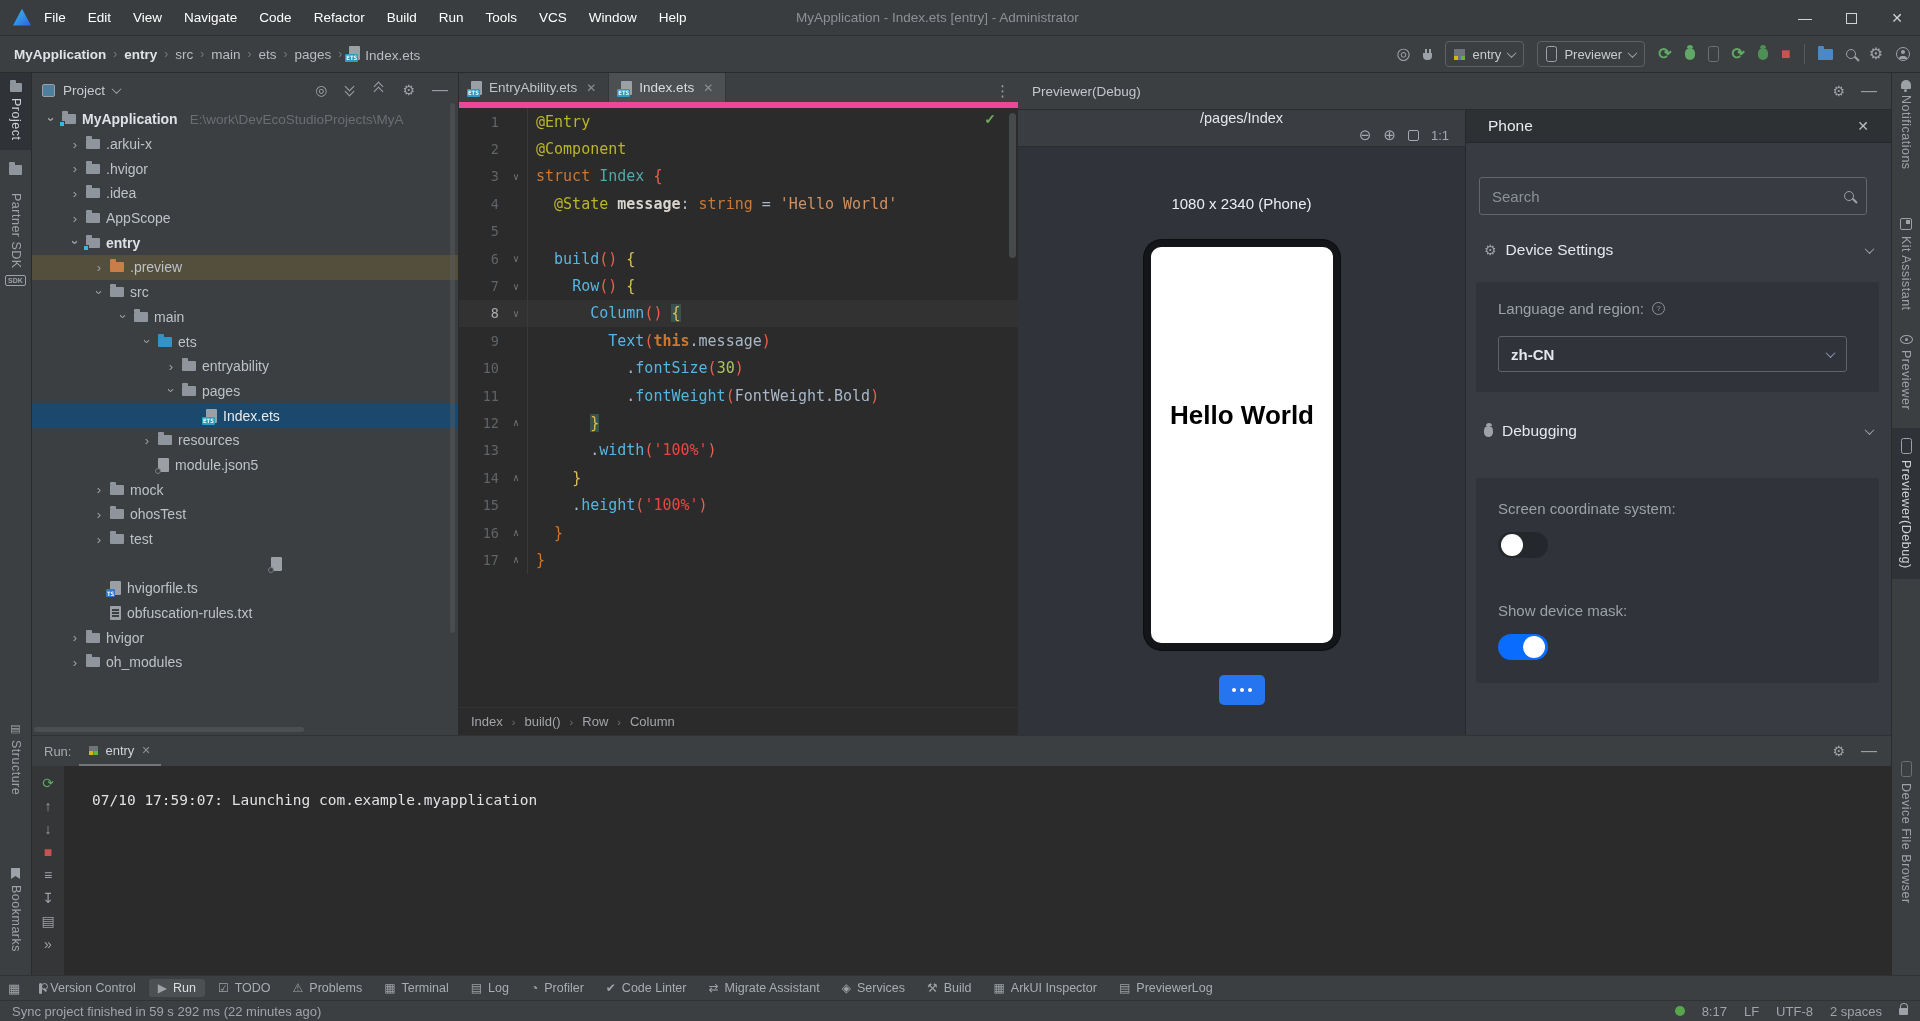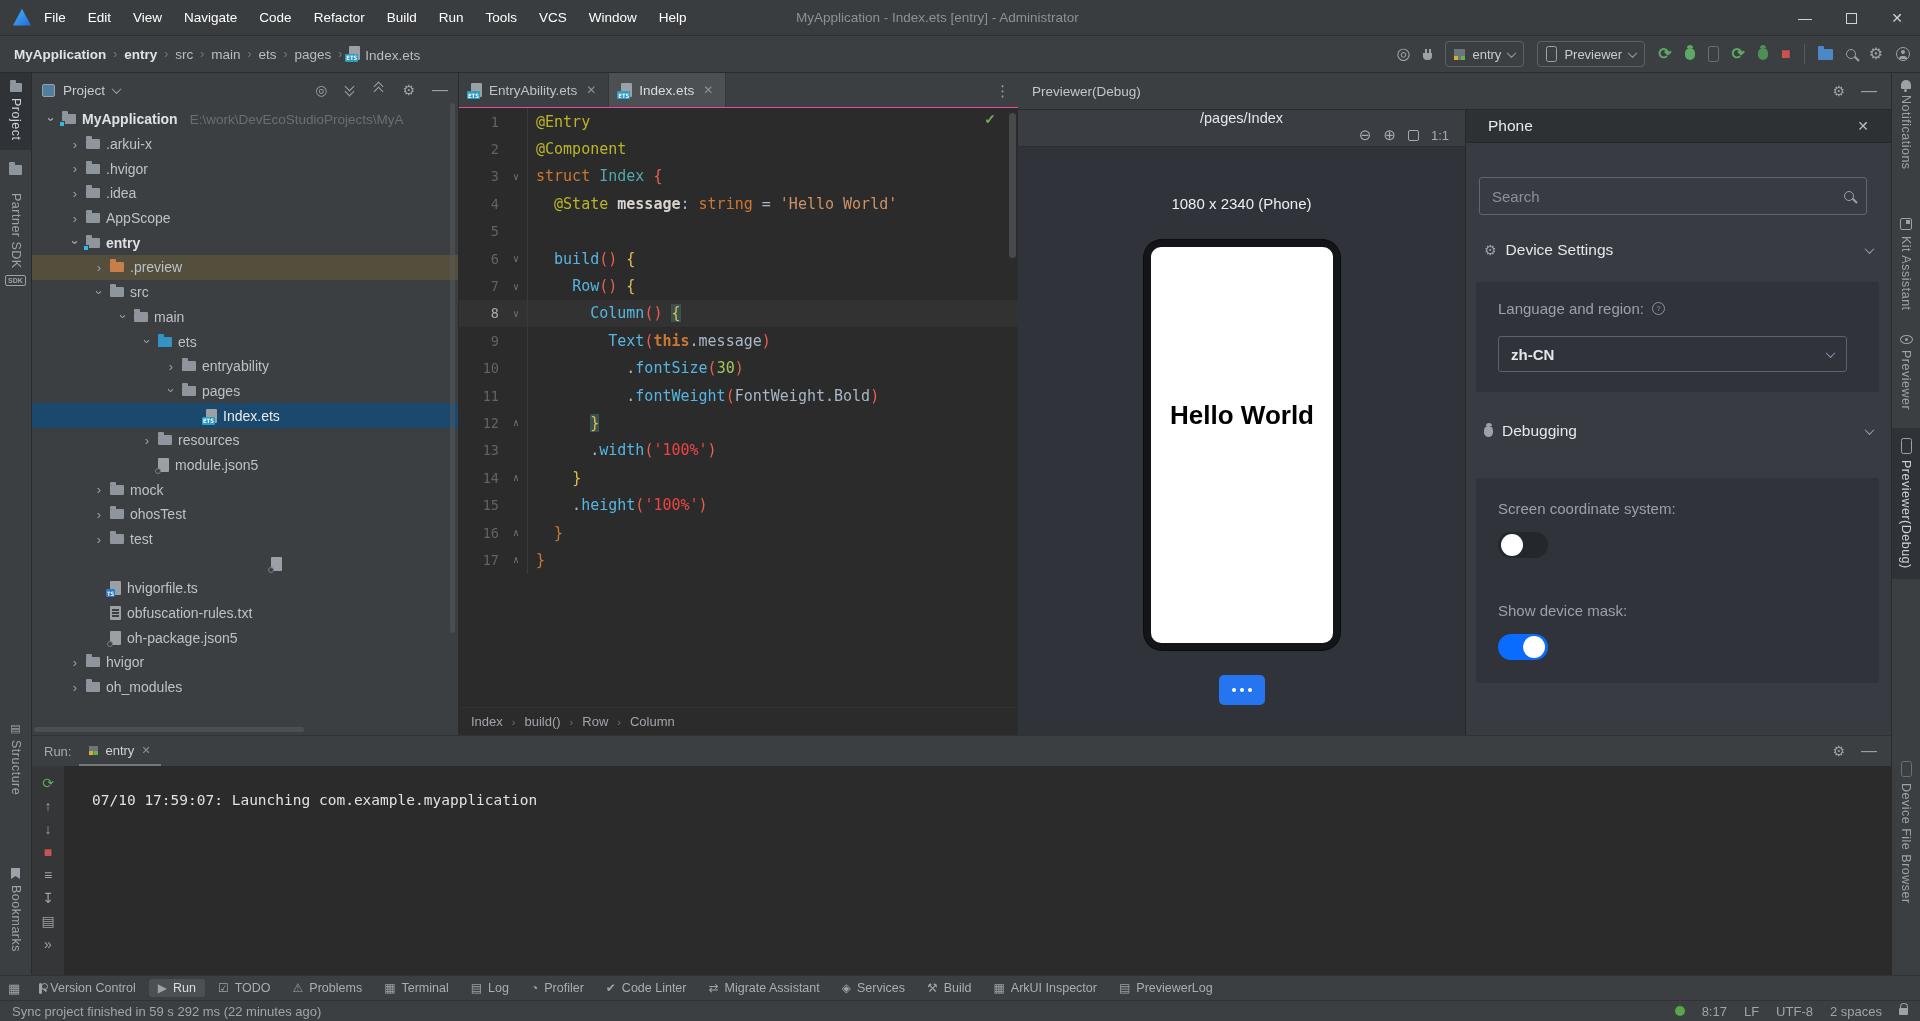--- a/index.html
+++ b/index.html
@@ -86,21 +86,21 @@
   .trow .tchev{width:10px;color:#9da2a8;font-size:13px;flex:none;text-align:center;}
   .trow .tchev.open{transform:rotate(90deg);}
   .trow.sel{background:#1b486d;color:#e8ebee;}
   .trow.hov{background:#544e3d;}
   .trow.bold{font-weight:bold;color:#dde1e5;}
   .trow .path{color:#6a6e73;font-weight:normal;font-size:13.5px;margin-left:6px;}
   .pj-vscroll{position:absolute;right:3px;top:30px;width:5px;height:530px;background:#5a5d5f;opacity:.45;border-radius:3px;}
   .pj-hscroll{position:absolute;left:2px;bottom:3px;height:5px;width:270px;background:#5a5d5f;opacity:.55;border-radius:3px;}
   
   .editor{position:absolute;left:459px;top:73px;width:559px;height:662px;background:#2b2b2b;}
-  .tabbar{height:35px;background:#3c3f41;border-bottom:1px solid #ec4899;display:flex;align-items:stretch;position:relative;}
+  .tabbar{height:35px;background:#3c3f41;border-bottom:6px solid #ec4899;display:flex;align-items:stretch;position:relative;}
   .tab{display:flex;align-items:center;gap:7px;padding:0 12px;font-size:13.5px;color:#bfc3c7;border-right:1px solid #343638;}
   .tab.active{background:#4c5052;color:#d9dcdf;}
   .tab .x{color:#8d9196;font-size:12px;margin-left:2px;}
   .tab-extra{position:absolute;right:8px;top:0;height:35px;display:flex;align-items:center;gap:10px;}
   .edcheck{position:absolute;right:22px;top:38px;color:#6fa958;font-size:14px;font-weight:bold;}
   .code{position:absolute;top:35px;left:0;right:0;font-family:"DejaVu Sans Mono",monospace;font-size:15px;}
   .cl{height:27.4px;display:flex;align-items:center;}
   .cl .ln{width:46px;text-align:right;color:#5f6468;font-size:13.5px;flex:none;padding-right:6px;}
   .cl .fold{width:22px;text-align:center;color:#6e7276;font-size:10px;flex:none;}
   .cl .ct{margin:0;border-left:1px solid #3a3a3a;padding-left:8px;flex:1;height:100%;display:flex;align-items:center;white-space:pre;}
@@ -410,27 +410,20 @@
           <span class="doc">
             <span class="bdg ts">TS</span>
           </span>
           <span>hvigorfile.ts</span>
         </div>
         <div class="trow" style="padding-left: 62px;">
           <span class="tchev"></span>
           <span class="doc txt"></span>
           <span>obfuscation-rules.txt</span>
         </div>
-        <div class="trow" style="padding-left: 62px;">
-          <span class="tchev"></span>
-          <span class="doc">
-            <span class="dotb"></span>
-          </span>
-          <span>oh-package.json5</span>
-        </div>
         <div class="trow" style="padding-left: 38px;">
           <span class="tchev">›</span>
           <span class="fol"></span>
           <span>hvigor</span>
         </div>
         <div class="trow" style="padding-left: 38px;">
           <span class="tchev">›</span>
           <span class="fol"></span>
           <span>oh_modules</span>
         </div>

